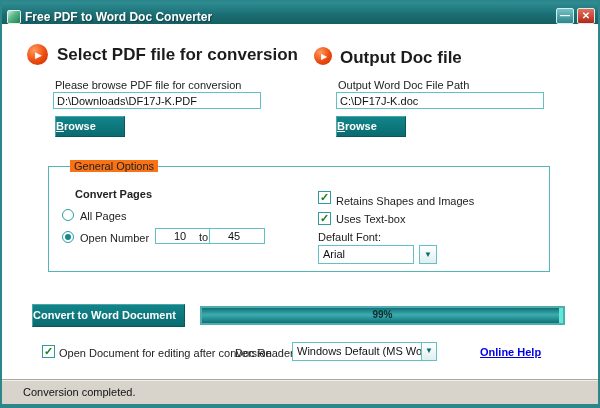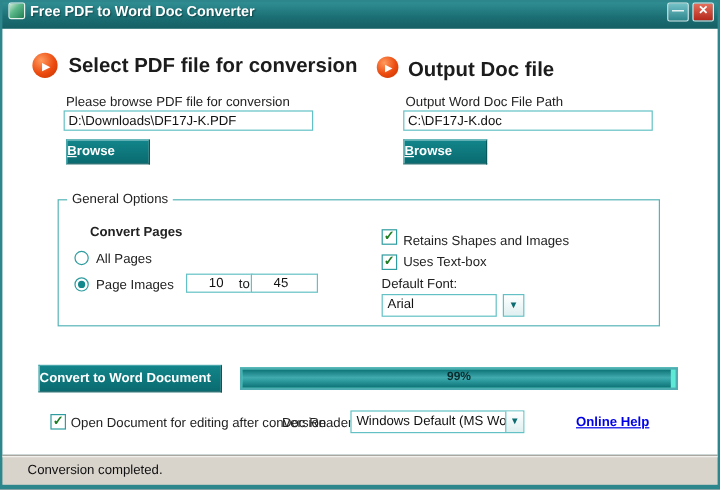--- a/index.html
+++ b/index.html
@@ -6,21 +6,21 @@
   html,body { margin:0; padding:0; background:#9aa5a6; }
   .window {
     position:relative; width:600px; height:408px;
     background:#2c868b; overflow:hidden;
     font-family:"Liberation Sans", sans-serif;
   }
   
   .titlebar {
     position:absolute; top:2px; left:2px; right:2px; height:22px;
     background:linear-gradient(180deg,#2f8e93 0%, #1b6f74 55%, #155f64 100%);
-    display:flex; align-items:flex-start; padding:0 3px;
+    display:flex; align-items:flex-end; padding:0 3px;
   }
   .app-icon {
     width:14px; height:14px; margin:0 4px 0 2px; border-radius:2px;
     background:linear-gradient(135deg,#cfe9d8 0%, #5cb98a 40%, #1f7e52 100%);
     border:1px solid #e4f2ec;
   }
   .title-text {
     color:#ffffff; font-weight:bold; font-size:12px;
     text-shadow:1px 1px 1px rgba(0,0,0,.35);
   }
@@ -63,21 +63,21 @@
     border:1px solid; border-color:#49a7ab #065增056 #07575b #49a7ab;
     border-color:#49a7ab #07575b #07575b #49a7ab;
   }
   .mnemonic-first::first-letter { text-decoration:underline; }
   .browse-l { left:55px; top:116px; width:70px; height:21px; line-height:19px; }
   .browse-r { left:336px; top:116px; width:70px; height:21px; line-height:19px; }
   .convert-btn { left:32px; top:304px; width:153px; height:23px; line-height:21px; }
   
   .groupbox { position:absolute; left:48px; top:166px; width:502px; height:106px; border:1px solid #55b4b7; }
   .groupbox-legend {
-    position:absolute; left:56px; top:160px; background:#ffffff; padding:0 4px;
+    position:absolute; left:70px; top:160px; background:#f97316; padding:0 4px;
     font-size:11px; color:#222;
   }
   .bold-label { font-weight:bold; }
   
   .radio {
     position:absolute; width:12px; height:12px; border-radius:50%;
     border:1px solid #2f9ca0; background:#fff;
     display:flex; align-items:center; justify-content:center;
   }
   .radio .dot { width:6px; height:6px; border-radius:50%; background:#14898d; }
@@ -169,21 +169,21 @@
   <div class="groupbox-legend">General Options</div>
 
   <div class="small-label bold-label" style="left:75px; top:188px;">Convert Pages</div>
 
   <div class="radio" style="left:62px; top:209px;"></div>
   <div class="small-label" style="left:80px; top:210px;">All Pages</div>
 
   <div class="radio" style="left:62px; top:231px;">
       <div class="dot"></div>
     </div>
-  <div class="small-label" style="left:80px; top:232px;">Page Images</div>
+  <div class="small-label" style="left:80px; top:232px;">Open Number</div>
   <input class="num-input" style="left: 155px; top: 228px;" type="text" value="10">
   <div class="small-label" style="left:199px; top:231px;">to</div>
   <input class="num-input" style="left: 209px; top: 228px;" type="text" value="45">
 
   <div class="checkbox" style="left:318px; top:191px;"><span>✓</span></div>
   <div class="small-label" style="left:336px; top:195px;">Retains Shapes and Images</div>
 
   <div class="checkbox" style="left:318px; top:212px;"><span>✓</span></div>
   <div class="small-label" style="left:336px; top:213px;">Uses Text-box</div>
 

